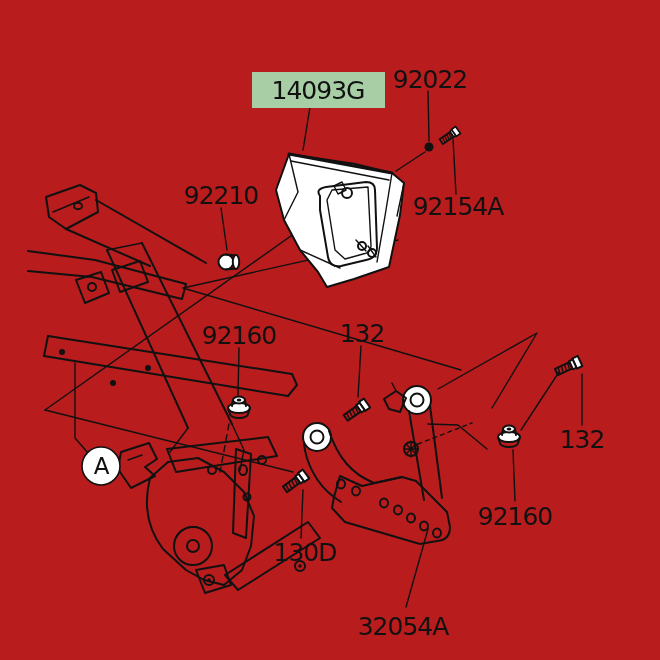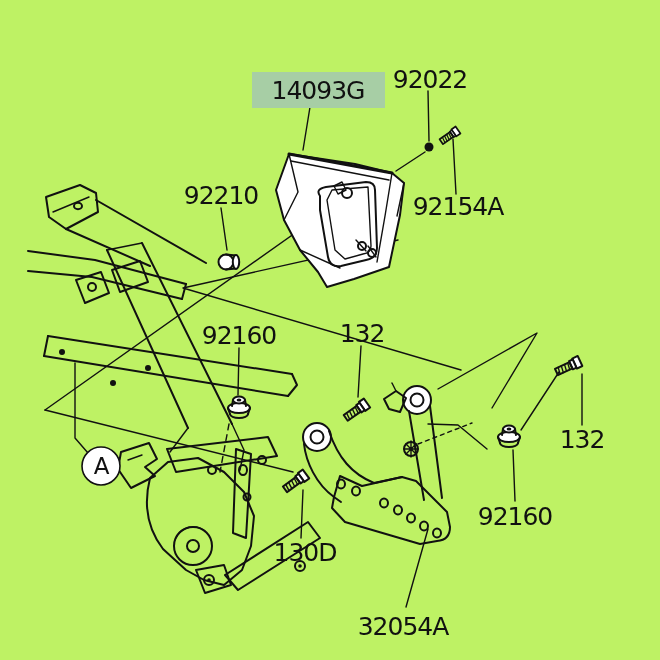--- a/index.html
+++ b/index.html
@@ -1,16 +1,16 @@
 <!DOCTYPE html>
 <html><head>
 <meta charset="utf-8">
 <style>
   html,body{margin:0;padding:0;background:#ffffff;}
-  .stage{position:relative;width:660px;height:660px;background:#bef264;overflow:hidden;}
+  .stage{position:relative;width:660px;height:660px;background:#b91c1c;overflow:hidden;}
   svg{display:block;}
   .art path,.art line,.art polyline,.art circle,.art ellipse,.art rect{
     fill:none;stroke:#111;stroke-width:2;stroke-linecap:round;stroke-linejoin:round;
   }
   .thin{stroke-width:1.4 !important;}
   .thick{stroke-width:3 !important;}
   .fillw{fill:#ffffff !important;}
   .fillb{fill:#111 !important;stroke:none !important;}
   .dash{stroke-dasharray:6 5;}
   .dash2{stroke-dasharray:4 4;}

